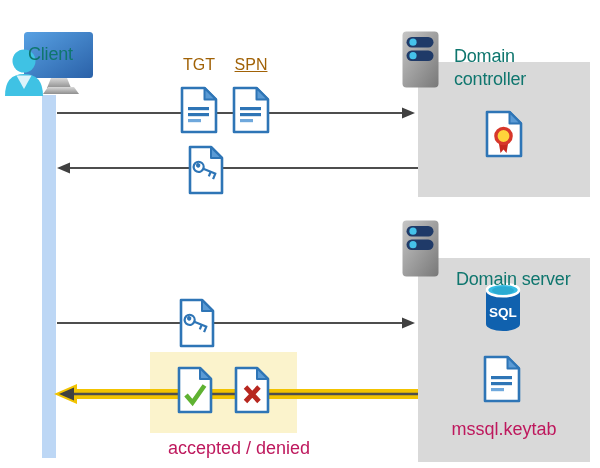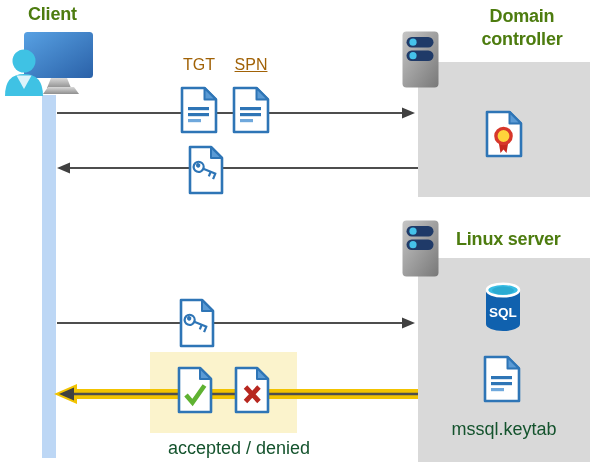--- a/index.html
+++ b/index.html
@@ -2,22 +2,22 @@
 <html><head>
 <meta charset="utf-8">
 <style>
   html,body{margin:0;padding:0;background:#ffffff;}
   #stage{
     position:relative;width:600px;height:468px;background:#ffffff;overflow:hidden;
     font-family:"Liberation Sans","DejaVu Sans",sans-serif;
   }
   .abs{position:absolute;}
   .gray-box{background:#d9d9d9;}
-  .label-bold{font-weight:700;font-size:18px;line-height:1.28;color:#4d7c0f;letter-spacing:-0.2px;}
-  .label-plain{font-size:18px;color:#14532d;}
+  .label-bold{font-weight:400;font-size:18px;line-height:1.28;color:#0f766e;letter-spacing:-0.2px;margin-top:40px;}
+  .label-plain{font-size:18px;color:#be185d;}
   .label-small{font-size:16px;color:#a16207;}
   .center{text-align:center;}
   svg{display:block;}
 </style>
 </head>
 <body>
 
 <div id="stage">
 
   <svg width="0" height="0" class="abs" aria-hidden="true">
@@ -157,21 +157,21 @@
     <path d="M3 2 H24 L35 13 V46 H3 Z" fill="#ffffff" stroke="#2e75b6" stroke-width="2.6" stroke-linejoin="round"></path>
     <path d="M24 2 V13 H35 Z" fill="#5b9bd5" stroke="#2e75b6" stroke-width="2" stroke-linejoin="round"></path>
     <path d="M12.5 21 L26 35.5 M26 21 L12.5 35.5" stroke="#b7271f" stroke-width="4.8" fill="none"></path>
   </svg>
 
   <div class="abs label-bold" style="left:28px;top:3px;">Client</div>
 
   <div class="abs label-small center" style="left:179px;top:56px;width:40px;">TGT</div>
   <div class="abs label-small center" style="left:231px;top:56px;width:40px;text-decoration:underline;">SPN</div>
 
-  <div class="abs label-bold" style="left:454px;top:5px;width:136px;text-align:center;">Domain controller</div>
+  <div class="abs label-bold" style="left:454px;top:5px;width:136px;">Domain controller</div>
 
-  <div class="abs label-bold" style="left:456px;top:228px;width:140px;white-space:nowrap;">Linux server</div>
+  <div class="abs label-bold" style="left:456px;top:228px;width:140px;white-space:nowrap;">Domain server</div>
 
   <div class="abs label-plain center" style="left:418px;top:419px;width:172px;">mssql.keytab</div>
 
   <div class="abs label-plain center" style="left:136px;top:438px;width:206px;">accepted / denied</div>
 
 </div>
 
 </body></html>

